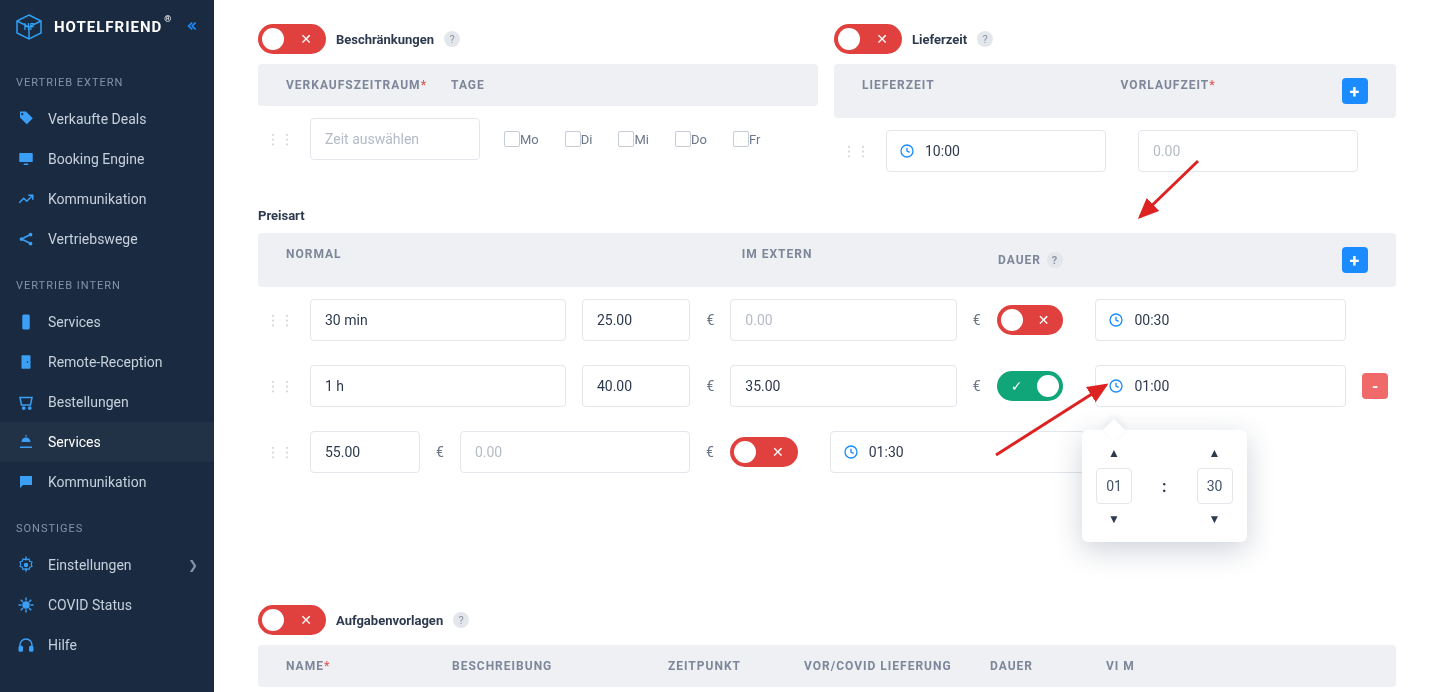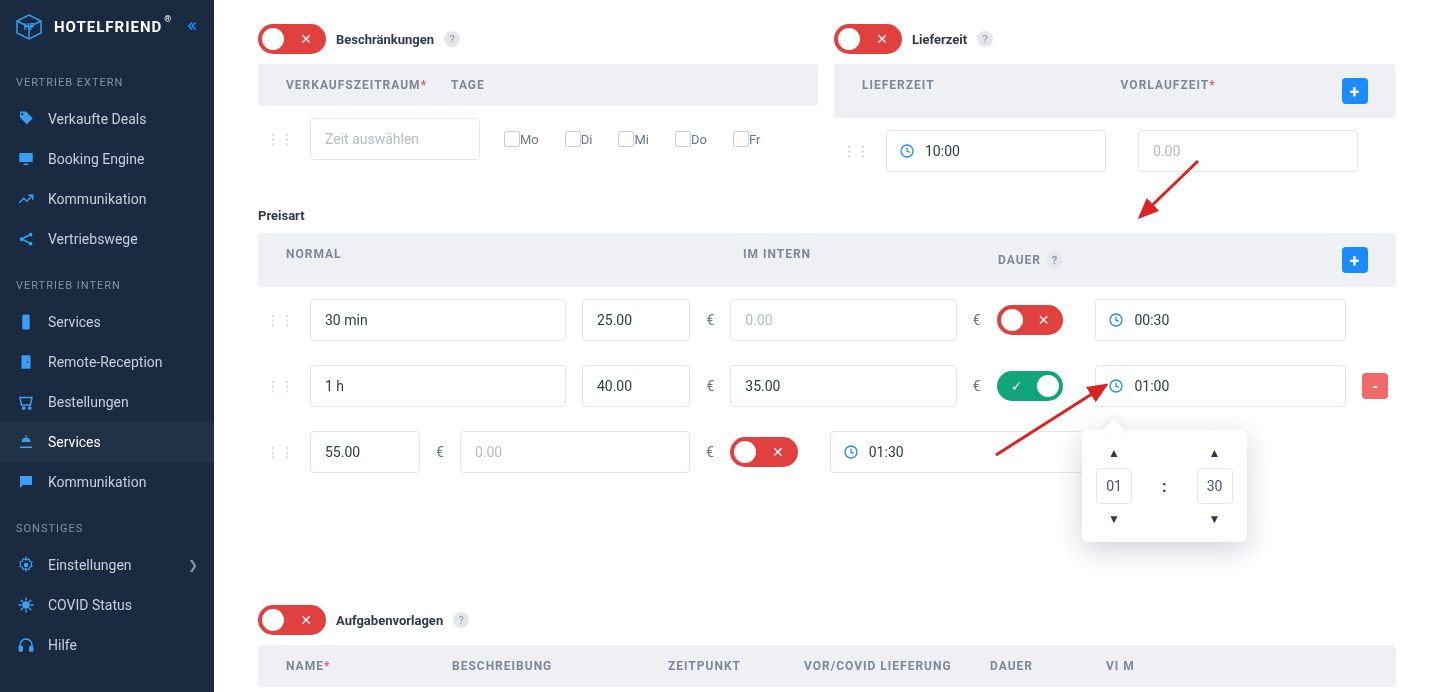--- a/index.html
+++ b/index.html
@@ -313,21 +313,21 @@
               <input placeholder="0.00" style="">
             </div>
           </div>
         </div>
       </div>
 
       <div class="blk" style="position:relative">
         <div class="blk-title" style="margin-bottom:10px">Preisart</div>
         <div class="header-row">
           <span style="width:270px">NORMAL</span>
-          <span style="width:410px;text-align:center">IM INTERN</span>
+          <span style="width:410px;text-align:center">IM EXTERN</span>
           <span style="display:flex;align-items:center;gap:6px">
             <span>DAUER</span>
             <span class="help">?</span>
           </span>
           <div class="add-btn">+</div>
         </div>
 
         <div id="price-rows">
             <div class="row">
               <span class="drag">⋮⋮</span>

